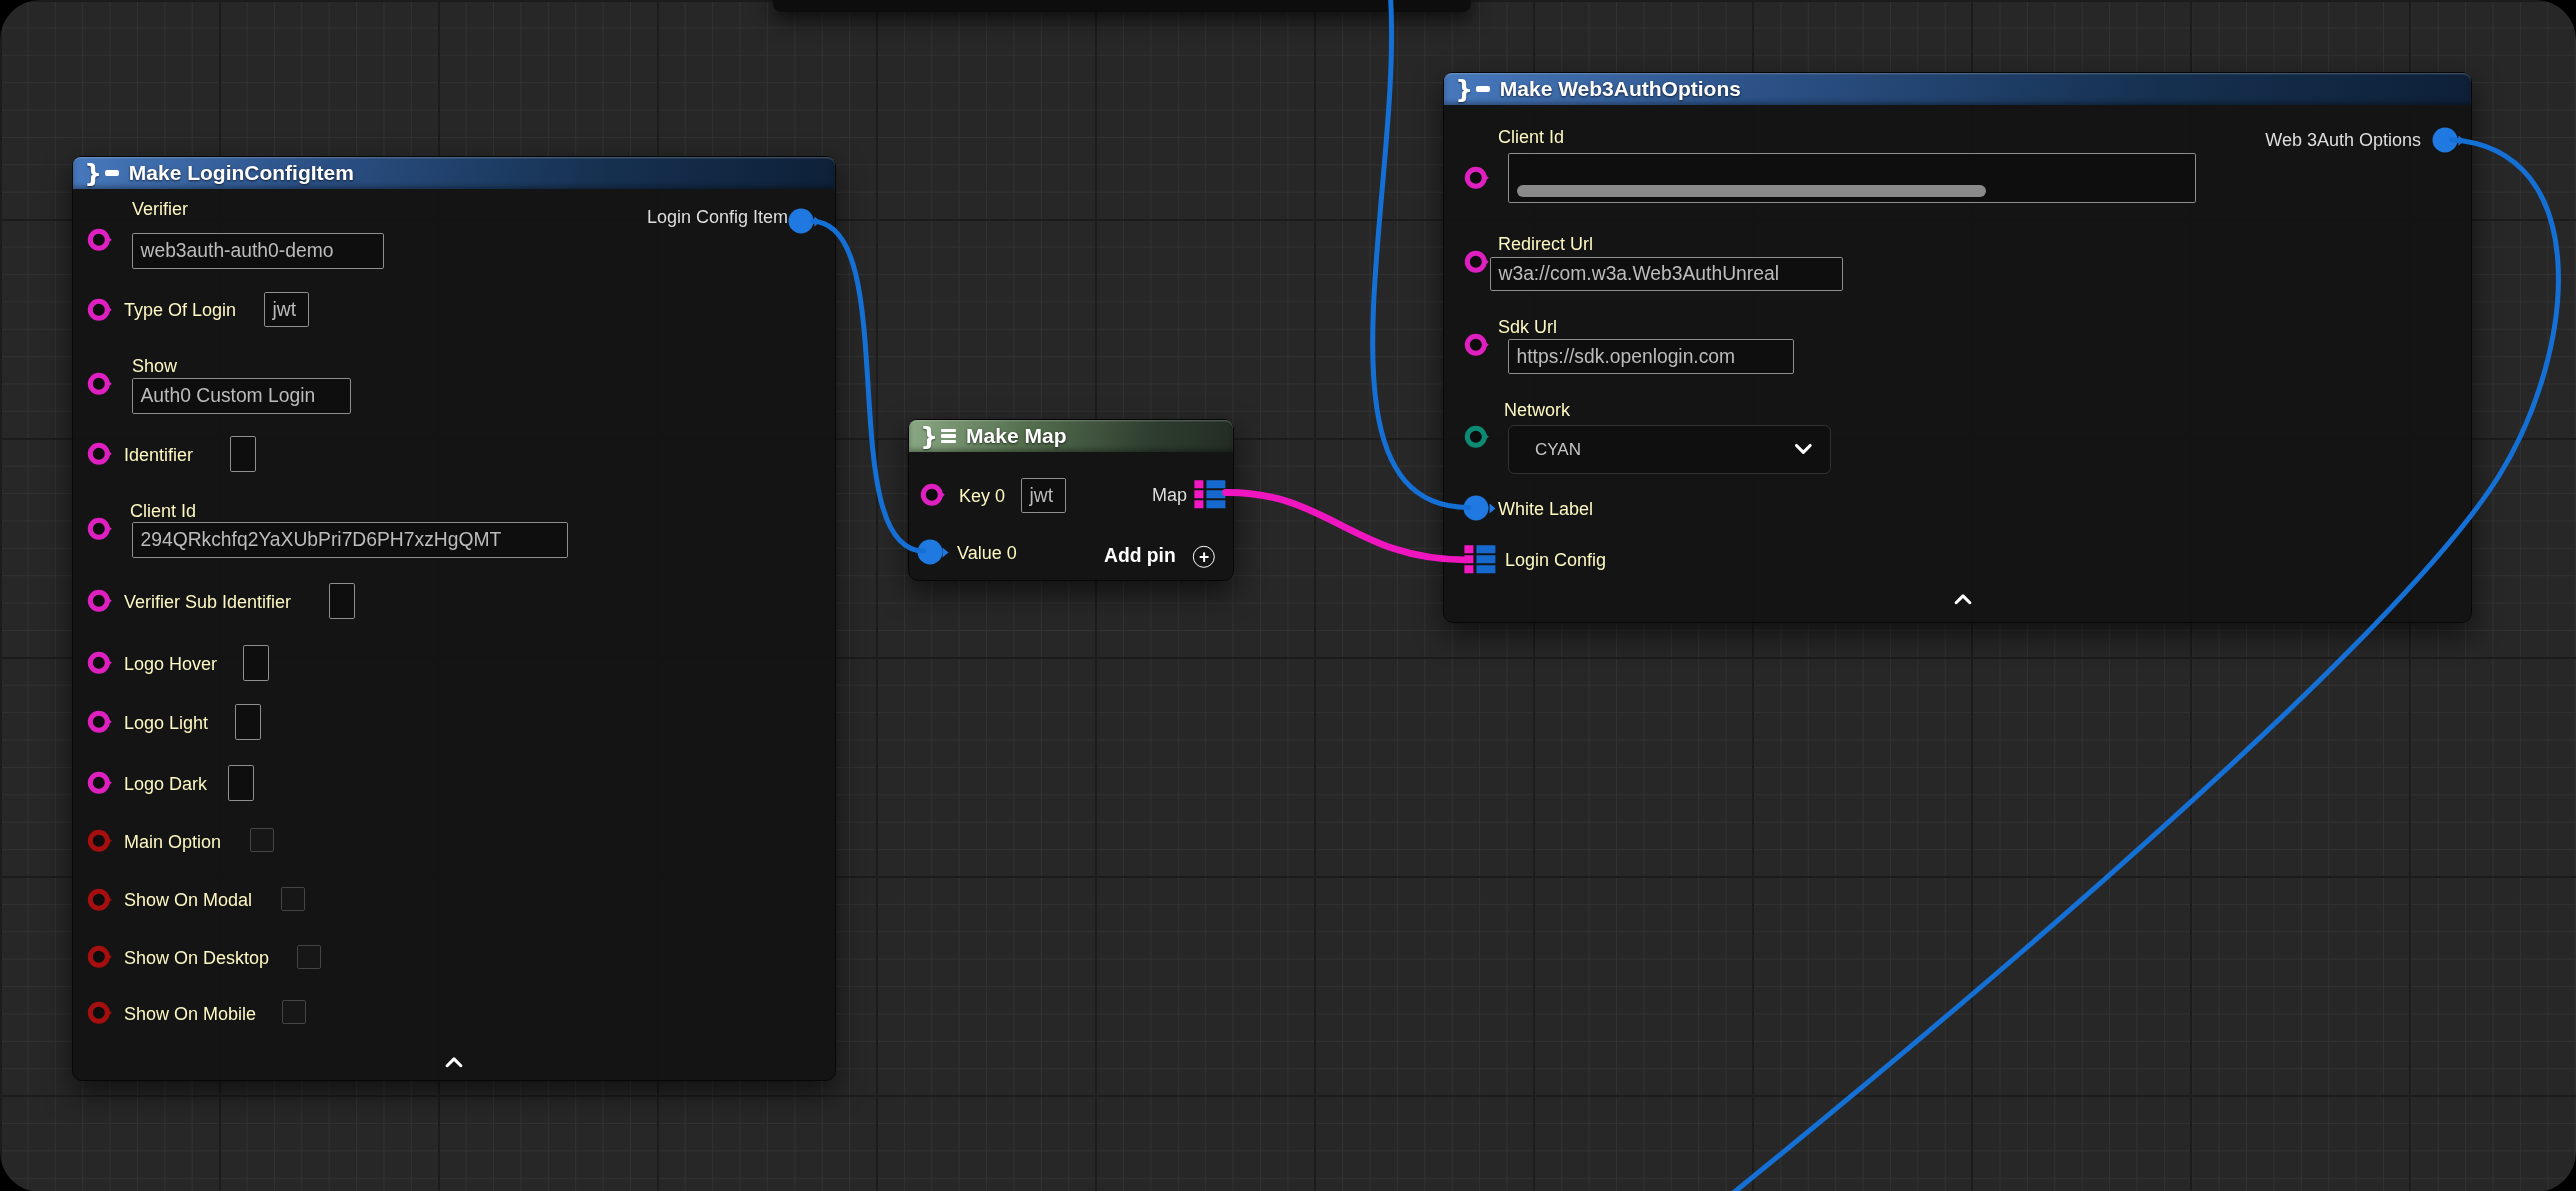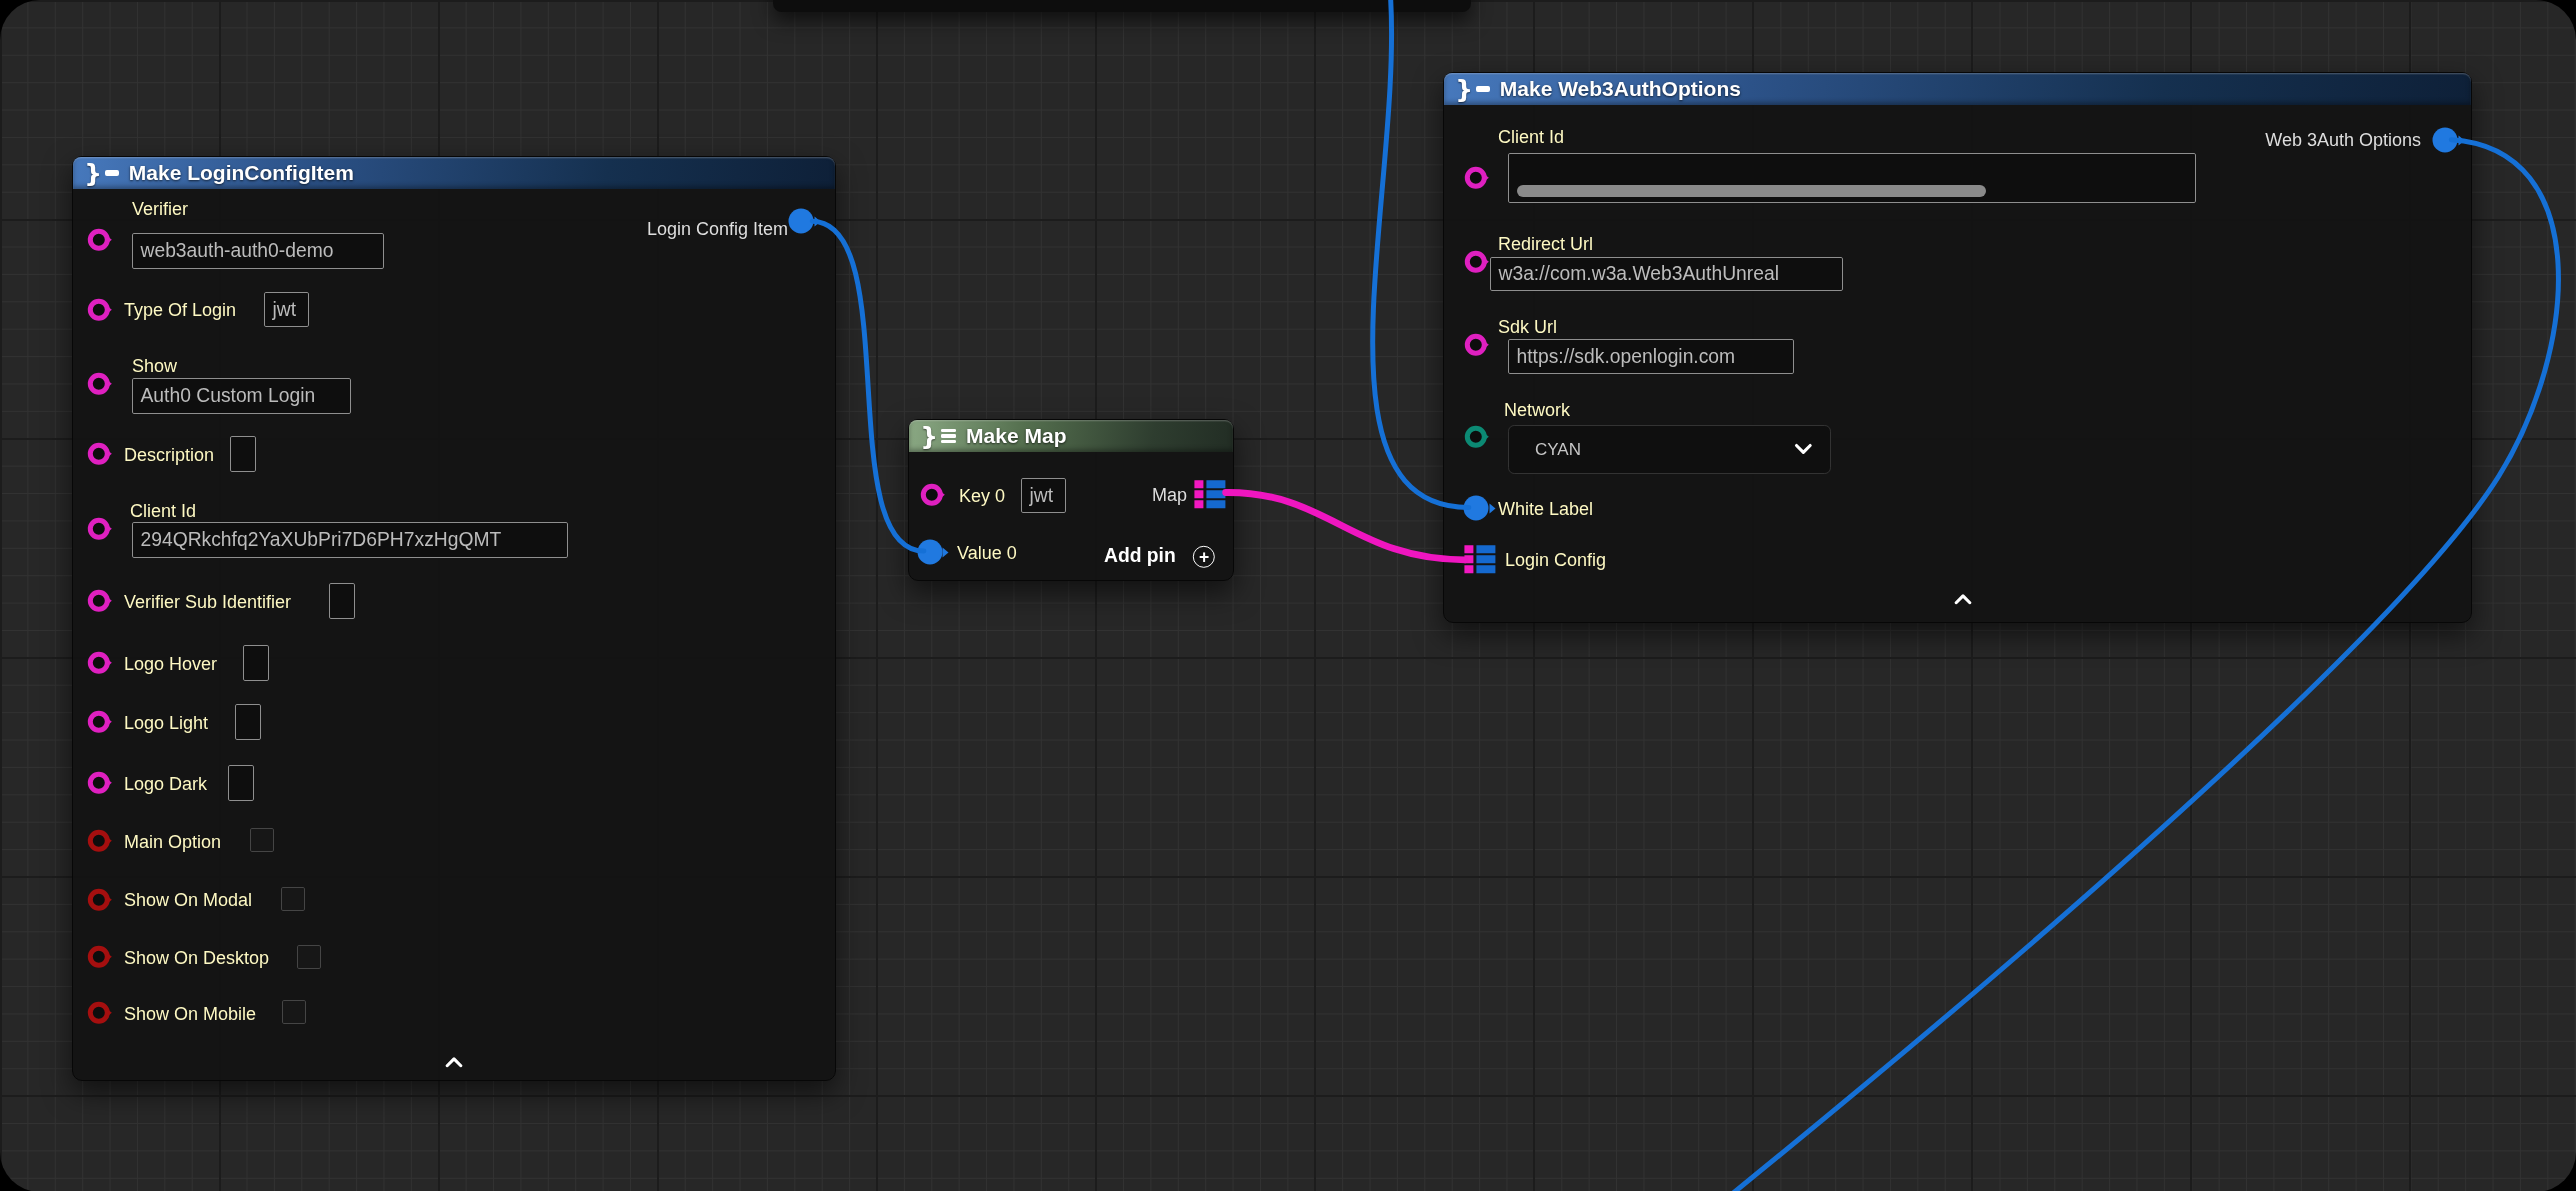--- a/index.html
+++ b/index.html
@@ -107,21 +107,21 @@
         <span class="plabel" style="left: 51px; top: 143px;">Type Of Login</span>
         <div class="tbox" style="left: 191px; top: 135px; width: 45px; height: 35px;">
           <span>jwt</span>
         </div>
         <span class="pin ring" style="color: rgb(223, 32, 192); left: 26px; top: 227px;"></span>
         <span class="plabel" style="left: 59px; top: 199px;">Show</span>
         <div class="tbox" style="left: 59px; top: 221px; width: 219px; height: 36px;">
           <span>Auth0 Custom Login</span>
         </div>
         <span class="pin ring" style="color: rgb(223, 32, 192); left: 26px; top: 297px;"></span>
-        <span class="plabel" style="left: 51px; top: 288px;">Description</span>
+        <span class="plabel" style="left: 51px; top: 288px;">Identifier</span>
         <div class="tbox" style="left: 157px; top: 279px; width: 26px; height: 36px;"></div>
         <span class="pin ring" style="color: rgb(223, 32, 192); left: 26px; top: 372px;"></span>
         <span class="plabel" style="left: 57px; top: 344px;">Client Id</span>
         <div class="tbox" style="left: 59px; top: 365px; width: 436px; height: 36px;">
           <span>294QRkchfq2YaXUbPri7D6PH7xzHgQMT</span>
         </div>
         <span class="pin ring" style="color: rgb(223, 32, 192); left: 26px; top: 444px;"></span>
         <span class="plabel" style="left: 51px; top: 435px;">Verifier Sub Identifier</span>
         <div class="tbox" style="left: 256px; top: 426px; width: 26px; height: 36px;"></div>
         <span class="pin ring" style="color: rgb(223, 32, 192); left: 26px; top: 506px;"></span>
@@ -139,21 +139,21 @@
         <span class="pin ring" style="color: rgb(165, 15, 15); left: 26px; top: 743px;"></span>
         <span class="plabel" style="left: 51px; top: 733px;">Show On Modal</span>
         <span class="cbox" style="left: 208px; top: 730px; width: 24px; height: 24px;"></span>
         <span class="pin ring" style="color: rgb(165, 15, 15); left: 26px; top: 800px;"></span>
         <span class="plabel" style="left: 51px; top: 791px;">Show On Desktop</span>
         <span class="cbox" style="left: 224px; top: 788px; width: 24px; height: 24px;"></span>
         <span class="pin ring" style="color: rgb(165, 15, 15); left: 26px; top: 856px;"></span>
         <span class="plabel" style="left: 51px; top: 847px;">Show On Mobile</span>
         <span class="cbox" style="left: 209px; top: 843px; width: 24px; height: 24px;"></span>
         <span class="pin filled" style="color: rgb(32, 121, 224); left: 728px; top: 64px;"></span>
-        <span class="plabel right" style="right: 47px; top: 62px;">Login Config Item</span>
+        <span class="plabel right" style="right: 47px; top: 50px;">Login Config Item</span>
         <span class="chev" style="left: 381px; top: 906px;"><svg width="18.7" height="11.2" viewBox="0 0 30 18">
             <polyline points="4,15 15,4 26,15" fill="none" stroke="#fff" stroke-width="5" stroke-linecap="round" stroke-linejoin="round"></polyline>
           </svg></span>
       </div>
       <div class="node" style="left: 908px; top: 419px; width: 324px; height: 160px;">
         <div class="hdr green">
           <span class="hicon">
             <span class="brace">}</span>
             <span class="lines">
               <i></i>

